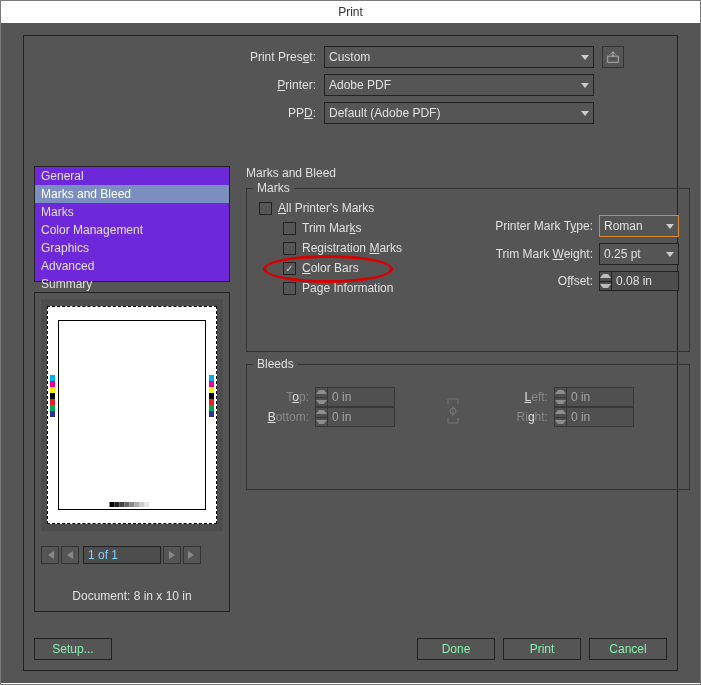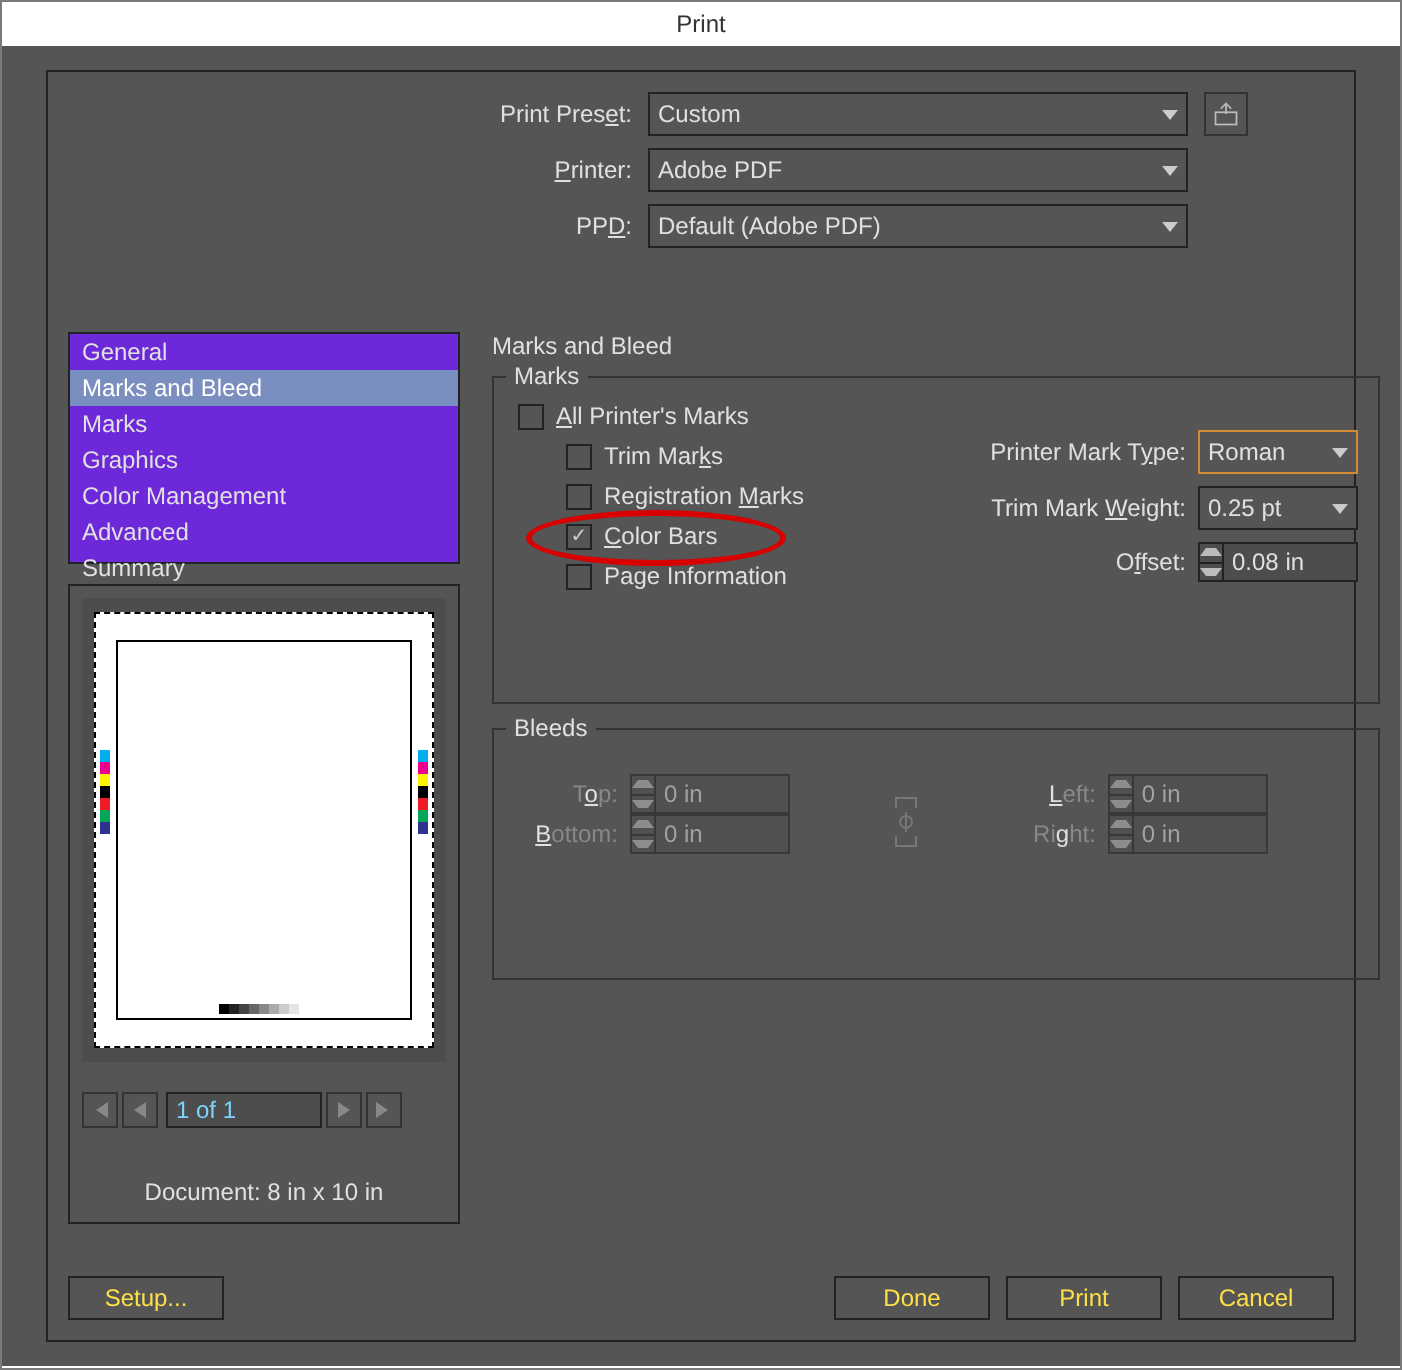--- a/index.html
+++ b/index.html
@@ -57,21 +57,21 @@
 .cb-right{position:absolute;right:2px;top:68px;width:5px}
 .cb-left span,.cb-right span{display:block;width:5px;height:6px}
 .gray-strip{position:absolute;bottom:2px;left:50%;transform:translateX(-50%);height:5px;display:flex}
 .gray-strip span{width:5px;height:5px}
 .pager-row{position:absolute;left:6px;bottom:46px;right:6px;height:20px;display:flex;align-items:center}
 .pager-btn{width:18px;height:18px;background:#555;border:1px solid #333;display:flex;align-items:center;justify-content:center;margin-right:2px}
 .pager-btn svg{width:10px;height:10px;fill:#888}
 .page-field{width:78px;height:18px;background:#4d4d4d;border:1px solid #222;padding-left:4px;line-height:16px;color:#7dd3fc;margin:0 2px}
 .doc-info{position:absolute;left:0;bottom:8px;width:100%;text-align:center;line-height:14px;color:#ddd}
 .bottom-bar{position:absolute;left:10px;bottom:10px;right:10px;display:flex;align-items:center}
-.btn{height:22px;background:#555;border:1px solid #222;padding:0 14px;color:#fde047;cursor:default;min-width:78px;text-align:center;line-height:20px}
+.btn{height:22px;background:#555;border:1px solid #222;padding:0 14px;color:#86efac;cursor:default;min-width:78px;text-align:center;line-height:20px}
 .spacer{flex:1}
 .btn+.btn{margin-left:8px}
 </style>
 </head>
 <body>
 
 <div class="window">
   <div class="titlebar">Print</div>
   <div class="dialog-body">
     <div class="inner-frame">
@@ -103,22 +103,22 @@
               <span>Default (Adobe PDF)</span>
               <span class="arrow"></span>
             </div>
         </div>
       </div>
 
       <div class="cat-list" id="cat-list">
           <div class="cat-item">General</div>
           <div class="cat-item sel">Marks and Bleed</div>
           <div class="cat-item">Marks</div>
+          <div class="cat-item">Color Management</div>
           <div class="cat-item">Graphics</div>
-          <div class="cat-item">Color Management</div>
           <div class="cat-item">Advanced</div>
           <div class="cat-item">Summary</div>
         </div>
 
       <div class="section-title">Marks and Bleed</div>
 
       <div class="marks-group">
         <div class="grp-label">Marks</div>
         <div class="marks-left">
           <div class="chk-row">

